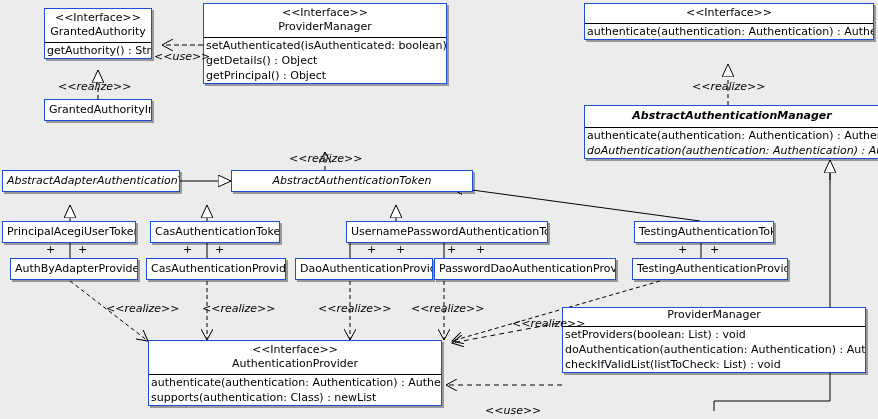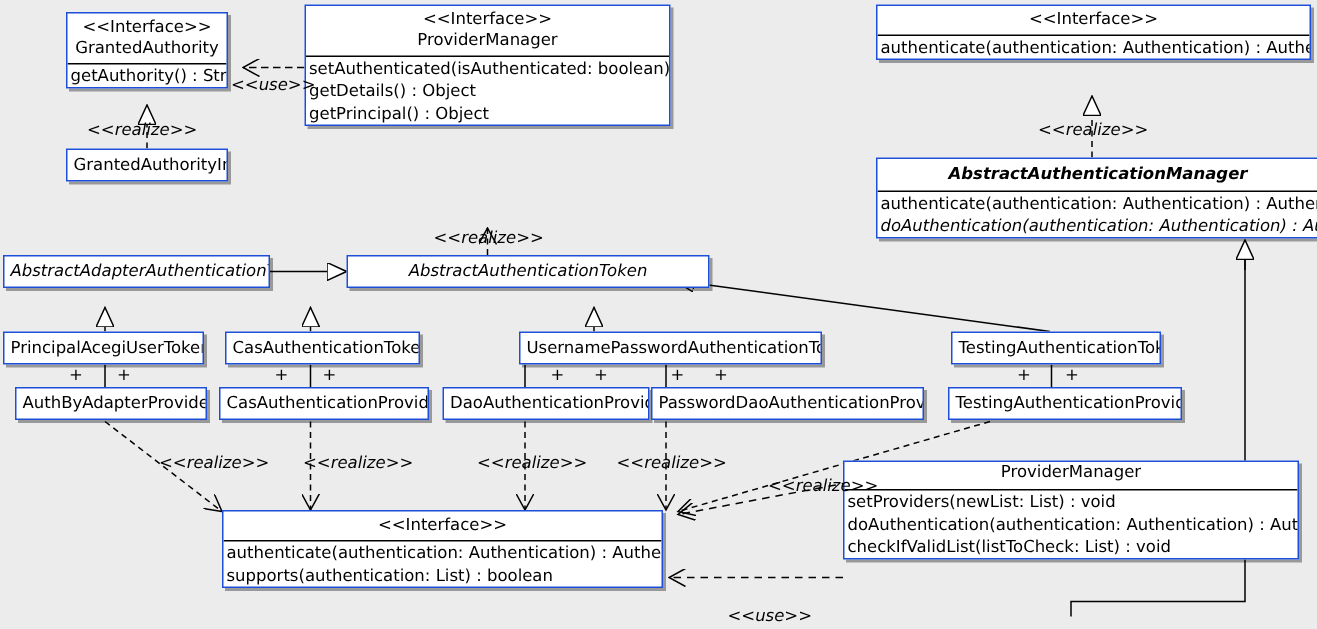--- a/index.html
+++ b/index.html
@@ -226,33 +226,34 @@
 
   <div class="uml simple" style="left:632px;top:258px;width:156px;">
     <div class="hdr">
       <div class="cname">TestingAuthenticationProvider</div>
     </div>
   </div>
 
   <div class="uml" style="left:148px;top:340px;width:294px;">
     <div class="hdr">
       <div class="stereo">&lt;&lt;Interface&gt;&gt;</div>
+      <div class="cname">AuthenticationProvider</div>
     </div>
     <div class="compart">
       <div class="mrow">authenticate(authentication: Authentication) : Authentication</div>
-      <div class="mrow">supports(authentication: List) : boolean</div>
+      <div class="mrow">supports(authentication: Class) : newList</div>
     </div>
   </div>
 
   <div class="uml" style="left:562px;top:307px;width:304px;">
     <div class="hdr" style="padding-top:0;padding-bottom:4px;">
       <div class="cname">ProviderManager</div>
     </div>
     <div class="compart">
-      <div class="mrow">setProviders(newList: List) : void</div>
+      <div class="mrow">setProviders(boolean: List) : void</div>
       <div class="mrow">doAuthentication(authentication: Authentication) : Authentication</div>
       <div class="mrow">checkIfValidList(listToCheck: List) : void</div>
     </div>
   </div>
 
   <div class="lbl" style="left:154px;top:50px;">&lt;&lt;use&gt;&gt;</div>
   <div class="lbl" style="left:58px;top:80px;">&lt;&lt;realize&gt;&gt;</div>
   <div class="lbl" style="left:289px;top:152px;">&lt;&lt;realize&gt;&gt;</div>
   <div class="lbl" style="left:692px;top:80px;">&lt;&lt;realize&gt;&gt;</div>
   <div class="lbl" style="left:106px;top:302px;">&lt;&lt;realize&gt;&gt;</div>

